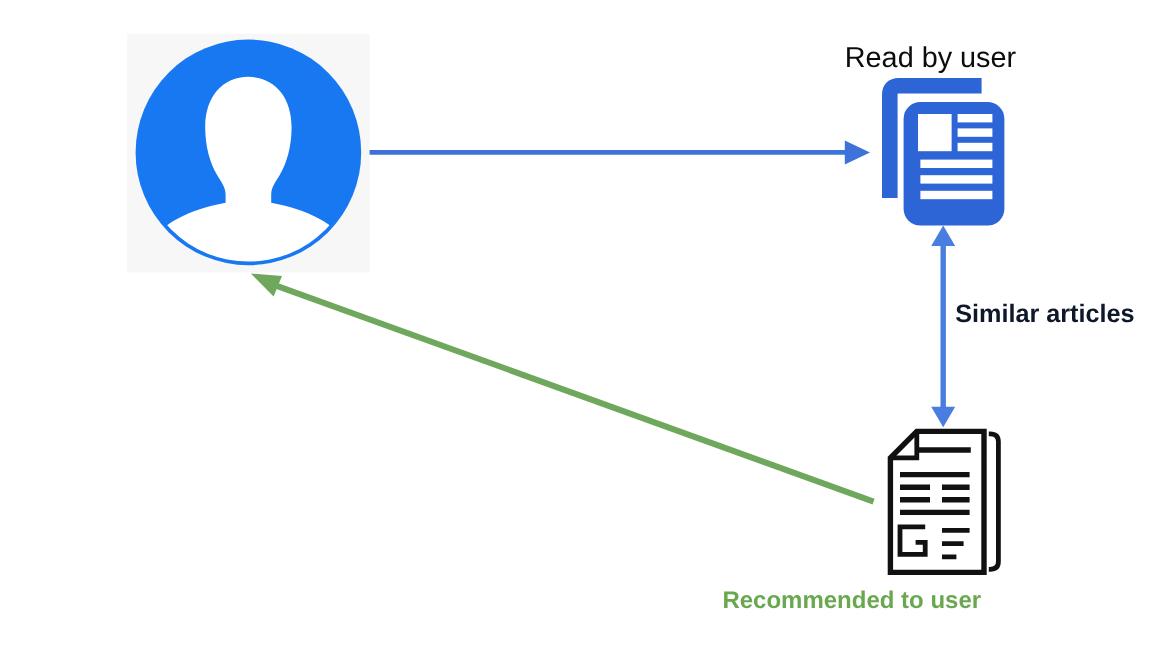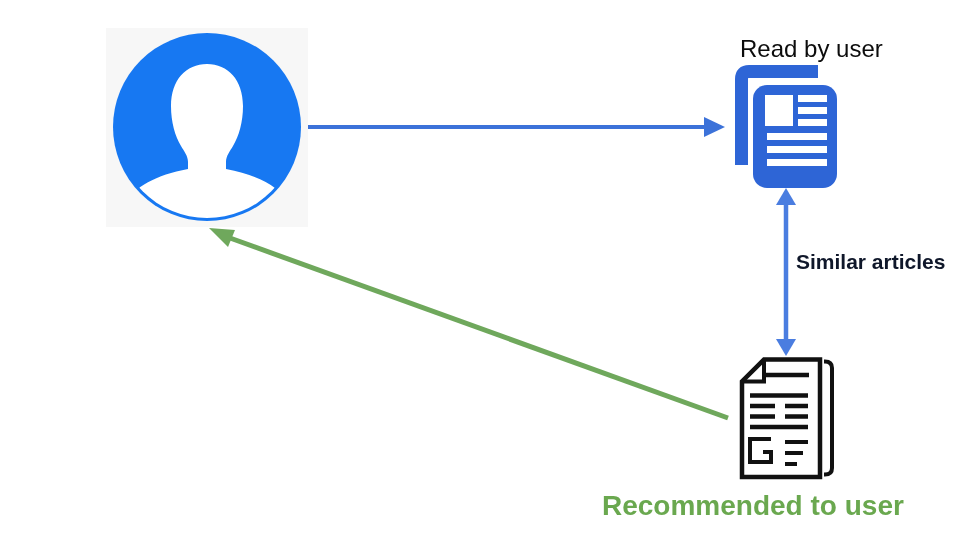--- a/index.html
+++ b/index.html
@@ -4,23 +4,23 @@
 <style>
   html,body { margin:0; padding:0; background:#ffffff; }
   .stage {
     position:relative; width:960px; height:540px; background:#ffffff;
     font-family:"Liberation Sans", sans-serif; overflow:hidden;
   }
   .arrow-layer { position:absolute; left:0; top:0; width:960px; height:540px; pointer-events:none; }
   .avatar-box { position:absolute; left:106px; top:28px; width:202px; height:199px; background:#f7f7f7; }
   .icon-abs { position:absolute; }
   .lbl { position:absolute; white-space:nowrap; }
-  .lbl-read        { left:740px; top:35px;  font-size:24px; color:#0c0c0c; }
+  .lbl-read        { left:704px; top:35px;  font-size:24px; color:#0c0c0c; }
   .lbl-similar     { left:796px; top:250px; font-size:21px; font-weight:bold; color:#0f172a; }
-  .lbl-recommended { left:602px; top:490px; font-size:28px; font-weight:bold; color:#6AA84F; }
+  .lbl-recommended { left:602px; top:490px; font-size:20px; font-weight:bold; color:#6AA84F; }
 </style>
 </head>
 <body>
 
 <div class="stage">
 
   <svg class="arrow-layer" viewBox="0 0 960 540">
     <g>
       <line x1="307" y1="127" x2="707" y2="127" stroke-width="4" stroke="#3C72D9"></line>
       <polygon points="704,117 725,127 704,137" fill="#3C72D9"></polygon>

